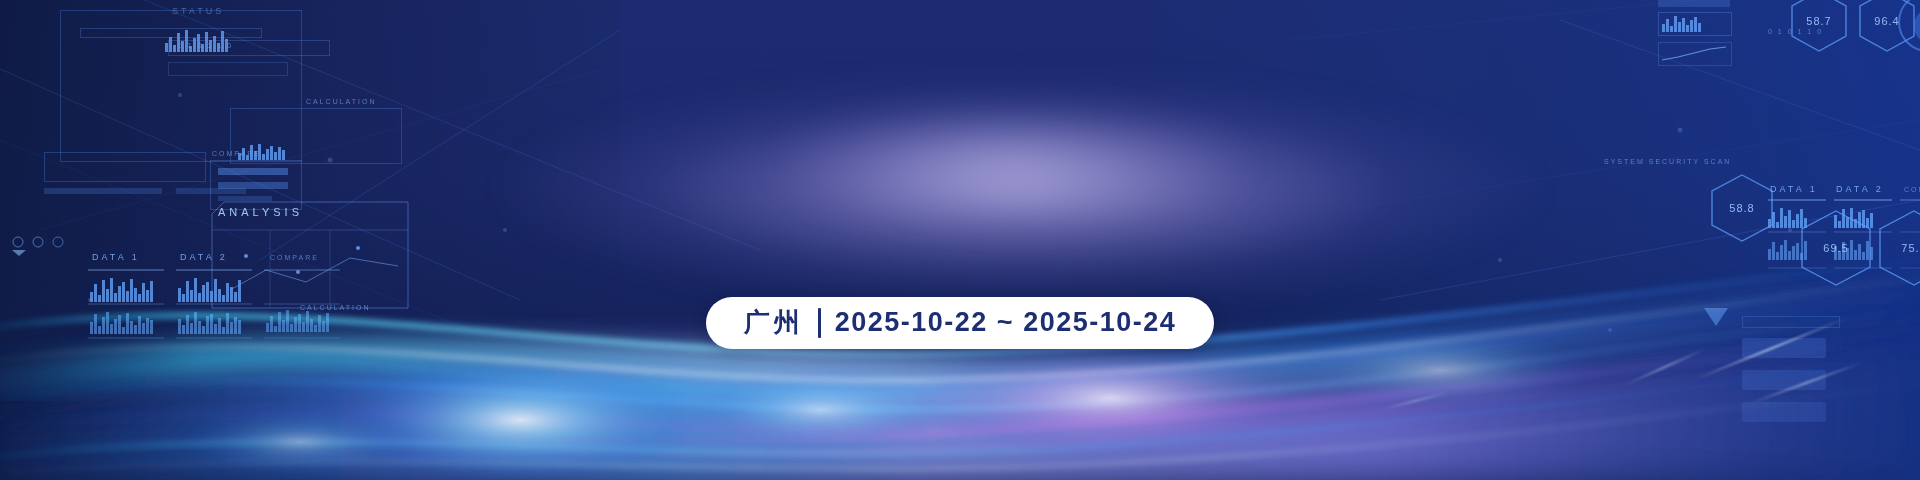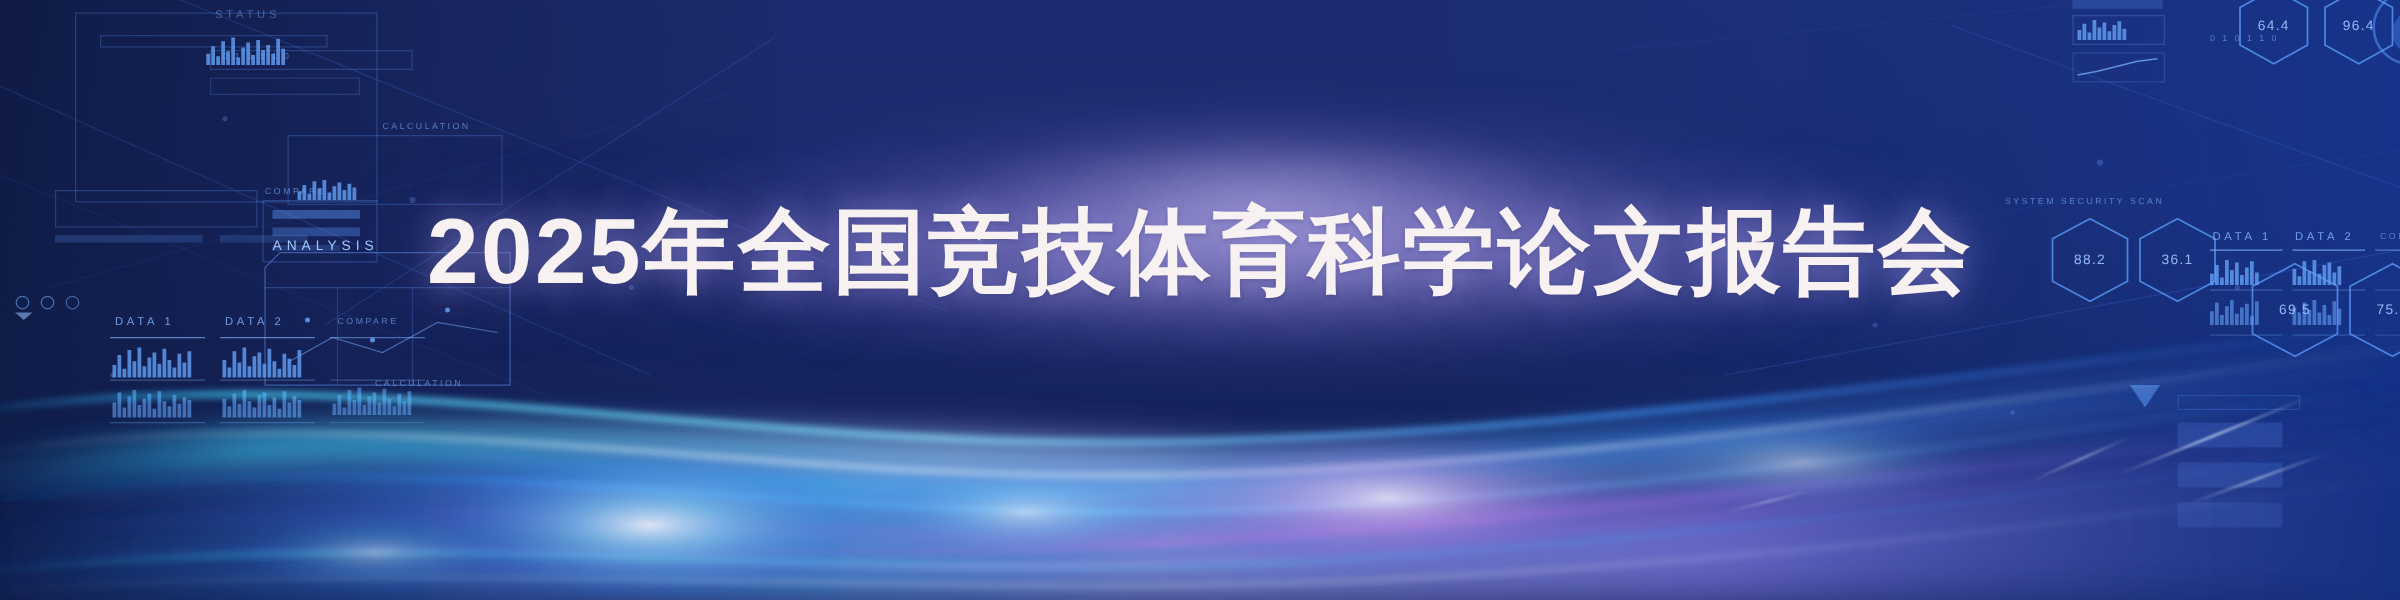--- a/index.html
+++ b/index.html
@@ -215,21 +215,21 @@
       <path d="M2 14 L2 108 L198 108 L198 2 L14 2 Z" fill="none" stroke="rgba(95,150,245,.5)" stroke-width="1"></path>
       <line x1="2" y1="30" x2="198" y2="30" stroke="rgba(95,150,245,.3)"></line>
       <line x1="60" y1="30" x2="60" y2="108" stroke="rgba(95,150,245,.22)"></line>
       <line x1="120" y1="30" x2="120" y2="108" stroke="rgba(95,150,245,.22)"></line>
       <circle cx="36" cy="56" r="2" fill="#6fa8ff" opacity=".8"></circle>
       <circle cx="88" cy="72" r="2" fill="#6fa8ff" opacity=".8"></circle>
       <circle cx="148" cy="48" r="2" fill="#6fa8ff" opacity=".8"></circle>
       <polyline points="20,90 56,70 96,82 140,58 188,66" fill="none" stroke="rgba(120,180,255,.5)" stroke-width="1"></polyline>
     </svg>
   </div>
-  <div class="hud-txt big" style="left:218px;top:191px;">ANALYSIS</div>
+  <div class="hud-txt big" style="left:218px;top:206px;">ANALYSIS</div>
   <div class="hud-txt sm" style="left:300px;top:304px;">CALCULATION</div>
 
   <div class="hud" style="left:230px;top:108px;">
     <div class="frame soft" style="left:0;top:0;width:170px;height:54px;"></div>
     <div class="bars" style="left:8px;top:36px;height:16px;">
       <i style="height:7px"></i>
         <i style="height:12px"></i>
         <i style="height:5px"></i>
         <i style="height:15px"></i>
       <i style="height:9px"></i>
@@ -379,42 +379,36 @@
     <svg style="position:absolute;left:2px;top:44px;" width="68" height="18" viewBox="0 0 68 18">
       <polyline points="2,16 18,13 34,9 50,5 66,3" fill="none" stroke="rgba(130,185,255,.7)" stroke-width="1.2"></polyline>
     </svg>
   </div>
   <div class="hud-txt sm" style="left:1768px;top:28px;">0 1 0 1 1 0</div>
 
   <div class="hexwrap" style="left:1786px;top:-12px;width:66px;height:66px;">
     <svg width="66" height="66" viewBox="0 0 66 66">
         <polygon points="33,3 60,18 60,48 33,63 6,48 6,18"></polygon>
       </svg>
-    <div class="hexnum">64.4</div>
+    <div class="hexnum">58.7</div>
   </div>
   <div class="hexwrap" style="left:1854px;top:-12px;width:66px;height:66px;">
     <svg width="66" height="66" viewBox="0 0 66 66">
         <polygon points="33,3 60,18 60,48 33,63 6,48 6,18"></polygon>
       </svg>
     <div class="hexnum">96.4</div>
   </div>
   <div class="ring" style="left:1898px;top:-8px;width:56px;height:56px;"></div>
   <div class="ring inner" style="left:1914px;top:8px;width:24px;height:24px;"></div>
 
-  <div class="hexwrap" style="left:1636px;top:172px;width:72px;height:72px;">
-    <svg width="72" height="72" viewBox="0 0 72 72">
-        <polygon points="36,3 66,19 66,53 36,69 6,53 6,19"></polygon>
-      </svg>
-    <div class="hexnum">88.2</div>
-  </div>
   <div class="hexwrap" style="left:1706px;top:172px;width:72px;height:72px;">
     <svg width="72" height="72" viewBox="0 0 72 72">
         <polygon points="36,3 66,19 66,53 36,69 6,53 6,19"></polygon>
       </svg>
-    <div class="hexnum">36.1</div>
+    <div class="hexnum">58.8</div>
   </div>
 
   <div class="hud-txt sm" style="left:1604px;top:158px;">SYSTEM SECURITY SCAN</div>
 
   <div class="hud" style="left:1768px;top:186px;">
     <svg width="200" height="110" viewBox="0 0 200 110">
       <line x1="0" y1="14" x2="58" y2="14" stroke="rgba(140,195,255,.7)"></line>
       <line x1="66" y1="14" x2="124" y2="14" stroke="rgba(140,195,255,.7)"></line>
       <line x1="132" y1="14" x2="196" y2="14" stroke="rgba(140,195,255,.5)"></line>
       <line x1="0" y1="46" x2="58" y2="46" stroke="rgba(140,195,255,.3)"></line>
@@ -591,17 +585,23 @@
   <div class="streak" style="left:1690px;top:348px;width:160px;transform:rotate(-22deg);"></div>
   <div class="streak" style="left:1746px;top:382px;width:120px;transform:rotate(-20deg);opacity:.6;"></div>
   <div class="streak" style="left:1620px;top:366px;width:90px;transform:rotate(-24deg);opacity:.5;"></div>
   <div class="streak" style="left:1380px;top:400px;width:70px;transform:rotate(-14deg);opacity:.4;"></div>
 
   <div class="content">
 
     <div class="glow-title"></div>
     <div class="glow-title2"></div>
 
-    <h1 class="title">2025年全国竞技体育科学论文报告会</h1>
-
+
+    <div class="pillwrap">
+      <div class="pill">
+        <span class="city">广州</span>
+        <span class="sep"></span>
+        <span class="dates">2025-10-22 ~ 2025-10-24</span>
+      </div>
+    </div>
 
   </div>
 </div>
 
 </body></html>

